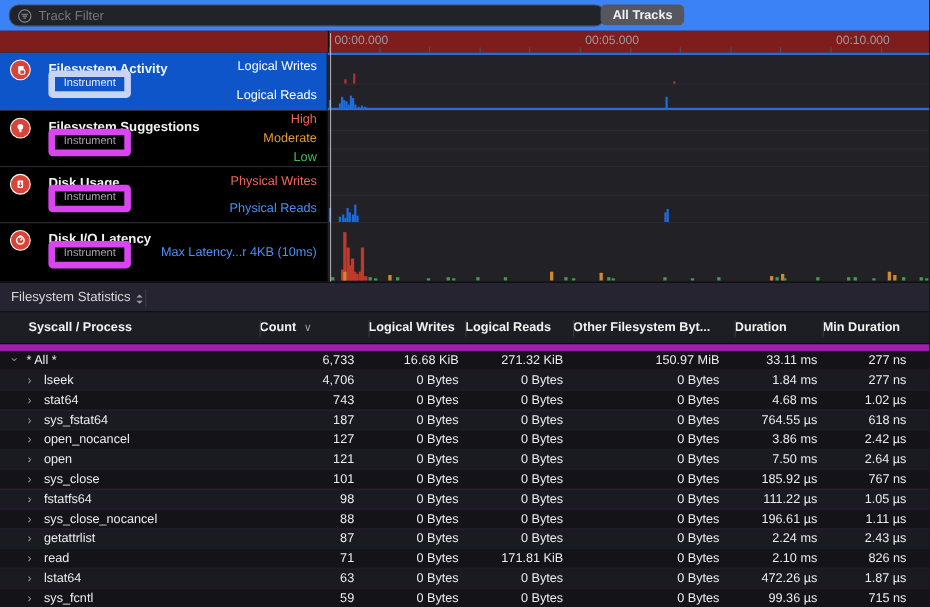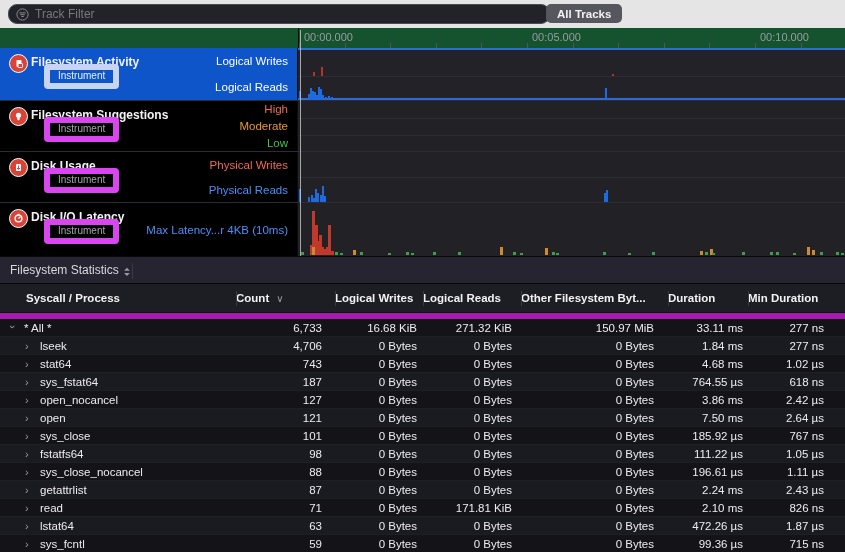--- a/index.html
+++ b/index.html
@@ -1,47 +1,47 @@
 <!DOCTYPE html>
 <html><head>
 <meta charset="utf-8">
 <style>
   html,body{margin:0;padding:0;background:#0e0e12;}
   .app{position:relative;width:845px;height:552px;overflow:hidden;background:#1b1b20;
        font-family:"Liberation Sans",sans-serif;color:#e8e8ec;-webkit-font-smoothing:antialiased;}
 
   
-  .toolbar{position:absolute;top:0;left:0;width:845px;height:28px;background:#e5e5e5;border-bottom:1px solid #0b0b0e;}
+  .toolbar{position:absolute;top:0;left:0;width:845px;height:28px;background:#3b82f6;border-bottom:1px solid #0b0b0e;}
   .filter-field{position:absolute;left:8px;top:4px;width:526px;height:18px;border:1px solid #4a4a54;
                 border-radius:9px;background:#222229;display:flex;align-items:center;padding:0 7px;gap:6px;}
   .filter-field svg{flex:0 0 auto;}
   .filter-input{flex:1;background:transparent;border:none;outline:none;color:#c5c5ca;font-size:12px;
                 font-family:"Liberation Sans",sans-serif;padding:0;}
   .filter-input::placeholder{color:#77777e;}
   .all-tracks-btn{position:absolute;left:546px;top:4px;height:19px;padding:0 11px;background:#56565e;border:none;
                   border-radius:5px;color:#f2f2f4;font-size:11.5px;font-weight:700;display:flex;align-items:center;
                   font-family:"Liberation Sans",sans-serif;}
 
   
-  .ruler-strip{position:absolute;top:28px;left:0;width:845px;height:20px;background:#14532d;}
+  .ruler-strip{position:absolute;top:28px;left:0;width:845px;height:20px;background:#7f1d1d;}
   .ruler{position:absolute;left:298px;top:0;width:547px;height:20px;border-left:1px solid #0b0b0e;}
   .ruler-label{position:absolute;top:3px;font-size:11px;color:#9b9ba1;white-space:nowrap;}
   .ruler-tick{position:absolute;bottom:0;width:1px;height:5px;background:#53535b;}
   .ruler-blue{position:absolute;left:298px;top:48px;width:547px;height:2px;background:#2f6ad9;z-index:4;}
 
   
   .tracks{position:absolute;top:48px;left:0;width:845px;height:208px;background:#212126;}
   .track{display:flex;position:relative;box-sizing:border-box;}
   .track.t0{height:52px;}.track.t1{height:51px;}.track.t2{height:51px;}.track.t3{height:54px;}
   .track+.track{border-top:1px solid #2c2c32;}
   .track-header{width:298px;flex:0 0 298px;position:relative;background:#000000;border-right:1px solid #0b0b0e;box-sizing:border-box;}
   .track.selected .track-header{background:#0d55c9;}
   .track-icon{position:absolute;left:9px;top:6px;width:17px;height:17px;border-radius:50%;
               background:#d84438;border:1.5px solid #ffffff;display:flex;align-items:center;justify-content:center;}
-  .track-title{position:absolute;left:31px;top:7px;font-size:12px;font-weight:700;color:#f2f2f4;white-space:nowrap;}
+  .track-title{position:absolute;left:44px;top:7px;font-size:12px;font-weight:700;color:#f2f2f4;white-space:nowrap;}
   .badge{position:absolute;left:44px;top:16px;font-size:10px;color:#a6a6ad;border:6px solid #d946ef;
          border-radius:4px;padding:1px 8px 2px;line-height:10px;}
   .track.selected .badge{color:#e9effc;border-color:#c7d4f3;}
   .lane-labels{position:absolute;top:0;right:9px;height:100%;display:flex;flex-direction:column;
                justify-content:space-around;align-items:flex-end;}
   .lane-label{font-size:11.5px;line-height:12px;white-space:nowrap;}
   .track.selected .lane-label{color:#ffffff !important;}
   .track-graph{flex:1;position:relative;background:#212126;box-sizing:border-box;}
   .track.selected .track-graph{border-top:2px solid #2f6ad9;border-bottom:2px solid #2f6ad9;background:#222228;}
   .track-graph svg{position:absolute;left:0;top:0;}

